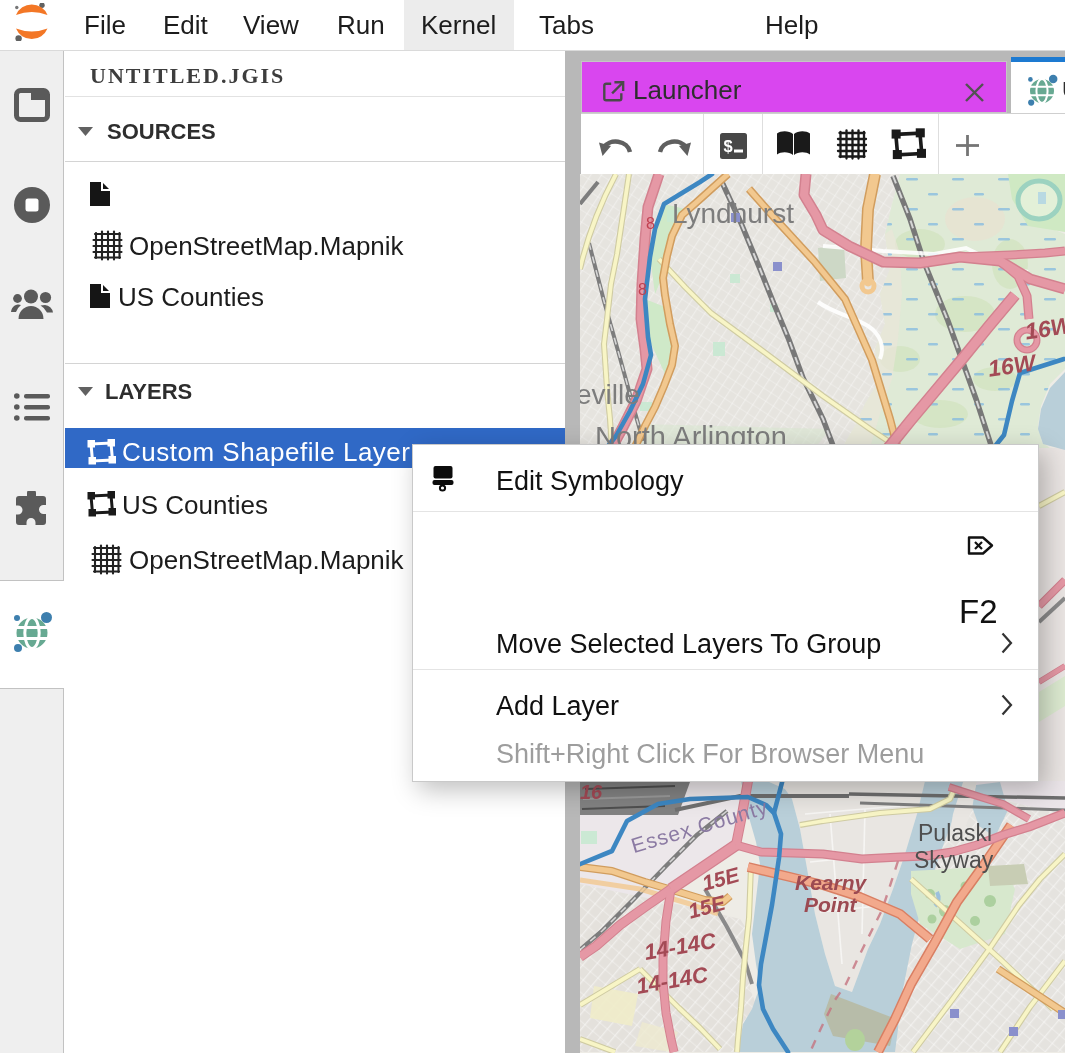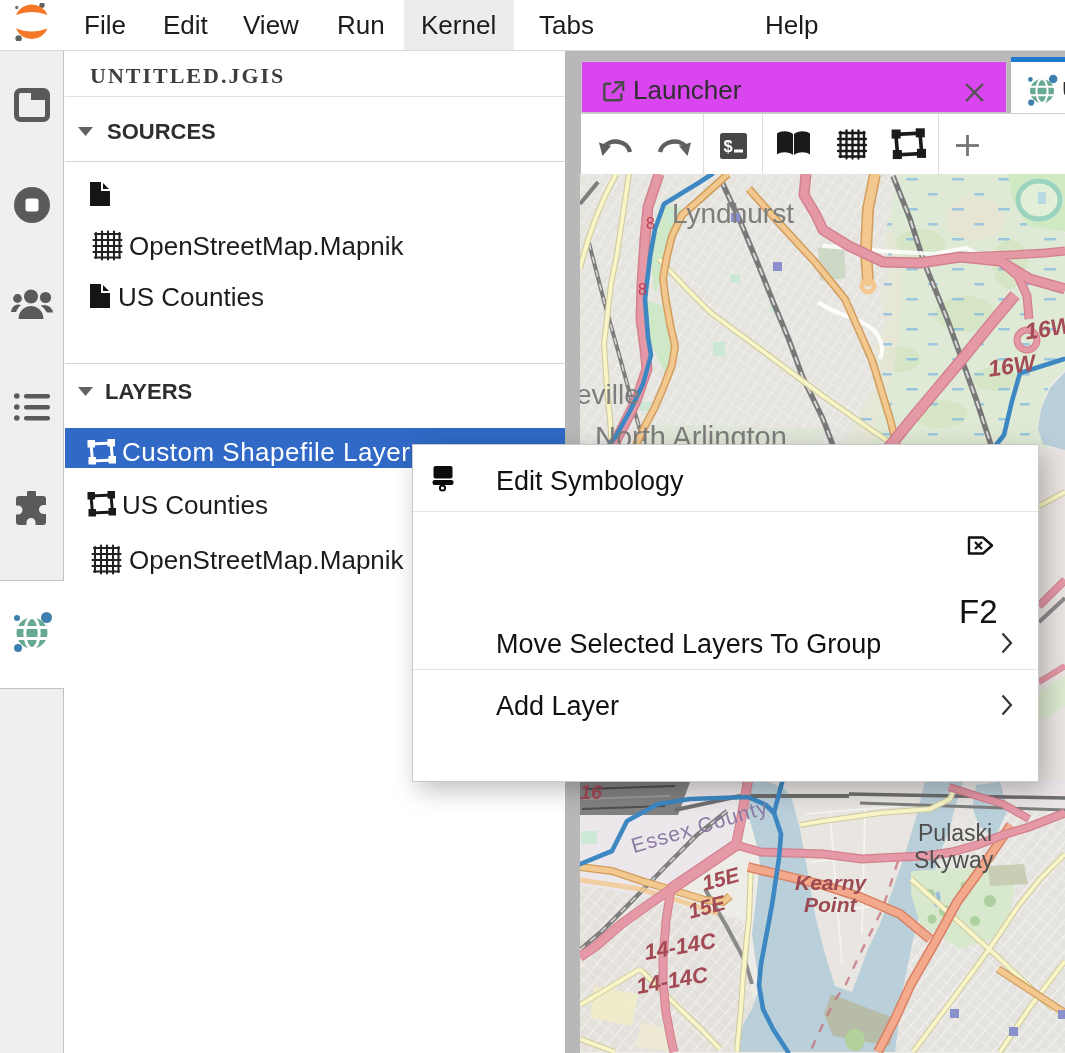--- a/index.html
+++ b/index.html
@@ -553,13 +553,14 @@
   <span class="abs" style="left:546px;top:148px;font-size:33px">F2</span>
   <span class="citem" style="top:184px">Move Selected Layers To Group</span>
   <svg class="abs" style="left:588px;top:187px" width="12" height="22" viewBox="0 0 12 22">
     <path d="M1.5 1.5 L10 11 L1.5 20.5" fill="none" stroke="#333" stroke-width="2.2"></path>
   </svg>
   <div class="csep" style="top:224px"></div>
   <span class="citem" style="top:246px">Add Layer</span>
   <svg class="abs" style="left:588px;top:249px" width="12" height="22" viewBox="0 0 12 22">
     <path d="M1.5 1.5 L10 11 L1.5 20.5" fill="none" stroke="#333" stroke-width="2.2"></path>
   </svg>
+  <span class="citem cgray" style="top:294px">Shift+Right Click For Browser Menu</span>
 </div>
 
 </body></html>

